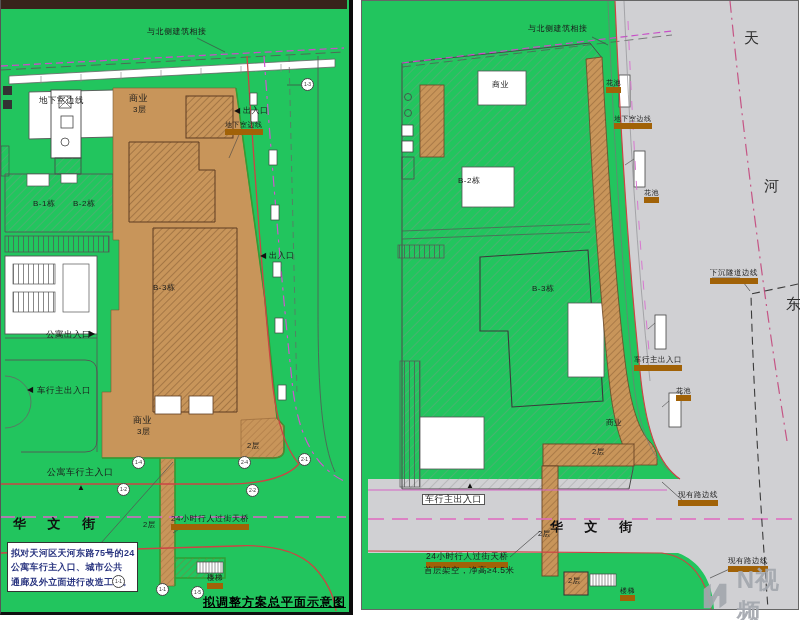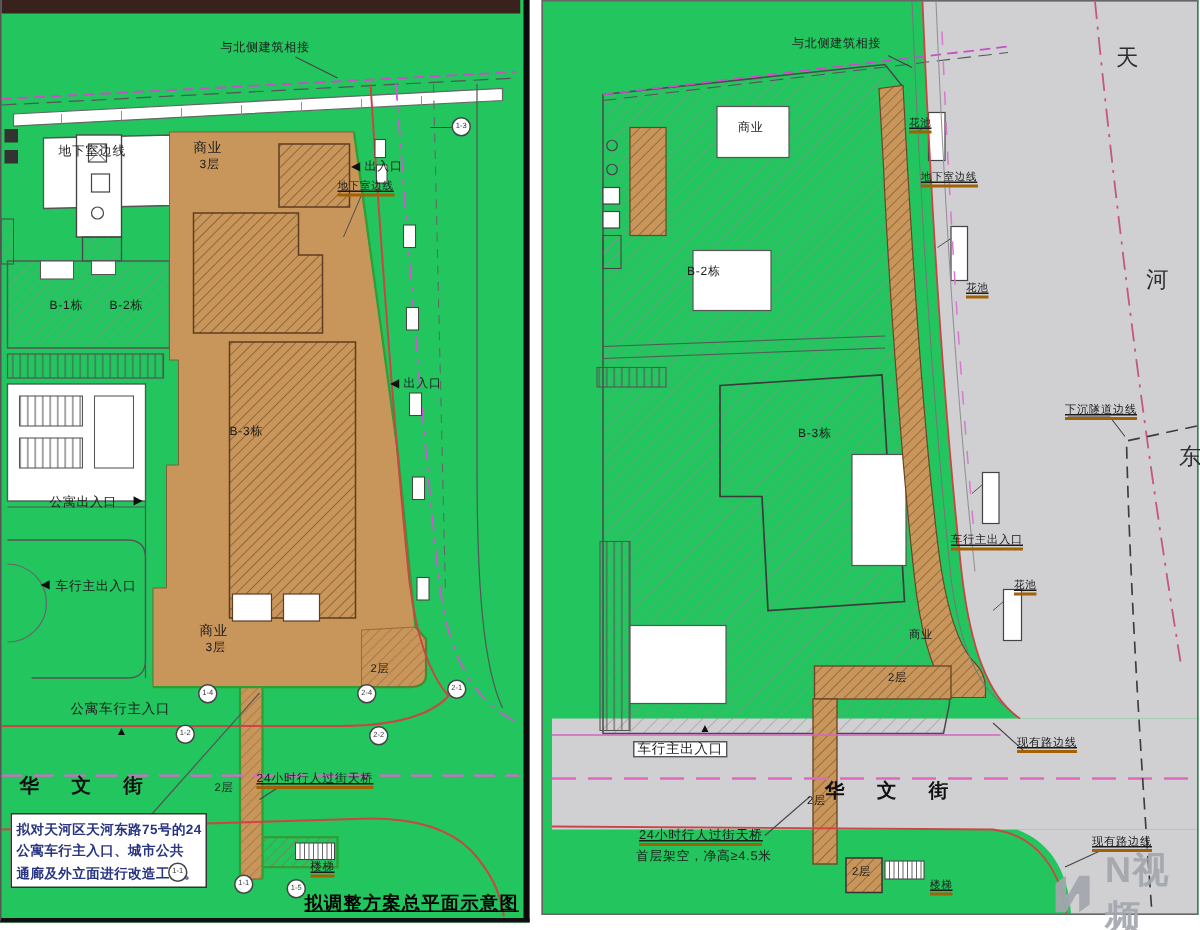--- a/index.html
+++ b/index.html
@@ -6,21 +6,21 @@
   .page{position:relative;width:800px;height:620px;background:#ffffff;overflow:hidden;
         font-family:"Liberation Sans","DejaVu Sans",sans-serif;}
   .panel{position:absolute;background:#22c55e;}
   #leftPanel{left:0;top:0;width:348px;height:612px;border-left:1px solid #555;
              border-right:4px solid #0b0b0b;border-bottom:3px solid #101010;}
   #rightPanel{left:361px;top:0;width:436px;height:608px;border:1px solid #666;}
   svg.draw{position:absolute;left:0;top:0;}
   .lbl{position:absolute;white-space:nowrap;line-height:1.05;color:#1b1b1b;
        font-size:8px;letter-spacing:0.5px;z-index:3;}
   .s7{font-size:7px;}.s75{font-size:7.5px;}.s85{font-size:8.5px;}.s9{font-size:9px;}
-  .ul{border-bottom:2px solid #a16207;padding-bottom:1px;text-decoration:underline;}
+  .ul{border-bottom:6px solid #a16207;padding-bottom:1px;}
   .box{background:#ffffff;border:1px solid #555;padding:0 2px;}
   .street{font-size:13px;font-weight:bold;letter-spacing:9px;color:#101010;}
   .roadchar{position:absolute;font-size:15px;color:#2e2e2e;z-index:3;}
   .arrow{position:absolute;font-size:8px;color:#101010;line-height:1;z-index:3;}
   .note{position:absolute;left:6px;top:542px;width:124px;border:1px solid #333;background:#fff;
         padding:3px 2px 2px 3px;font-size:9px;font-weight:bold;color:#2a3580;line-height:1.6;
         letter-spacing:0.3px;z-index:4;}
   .caption{position:absolute;right:3px;bottom:1px;font-size:12px;font-weight:bold;color:#000;
            letter-spacing:1px;z-index:4;text-decoration:underline;}
   .mk{position:absolute;width:11px;height:11px;border:1px solid #444;border-radius:50%;
@@ -140,21 +140,21 @@
     <div class="lbl s9" style="left:128px;top:94px">商业</div>
     <div class="lbl" style="left:132px;top:106px">3层</div>
     <div class="lbl" style="left:32px;top:200px">B-1栋</div>
     <div class="lbl" style="left:72px;top:200px">B-2栋</div>
     <div class="lbl" style="left:152px;top:284px">B-3栋</div>
     <span class="arrow" style="left:233px;top:107px">◀</span>
     <div class="lbl" style="left:242px;top:107px">出入口</div>
     <div class="lbl s7 ul" style="left:224px;top:121px">地下室边线</div>
     <span class="arrow" style="left:259px;top:252px">◀</span>
     <div class="lbl" style="left:268px;top:252px">出入口</div>
-    <div class="lbl s85" style="left:32px;top:330px">公寓出入口</div>
+    <div class="lbl s85" style="left:45px;top:330px">公寓出入口</div>
     <span class="arrow" style="left:88px;top:330px">▶</span>
     <span class="arrow" style="left:26px;top:386px">◀</span>
     <div class="lbl s85" style="left:36px;top:386px">车行主出入口</div>
     <div class="lbl s9" style="left:132px;top:416px">商业</div>
     <div class="lbl" style="left:136px;top:428px">3层</div>
     <div class="lbl s75" style="left:246px;top:442px">2层</div>
     <span class="arrow" style="left:76px;top:484px">▲</span>
     <div class="lbl s9" style="left:46px;top:468px">公寓车行主入口</div>
     <div class="lbl street" style="left:12px;top:517px">华 文 街</div>
     <div class="lbl ul" style="left:170px;top:515px">24小时行人过街天桥</div>

